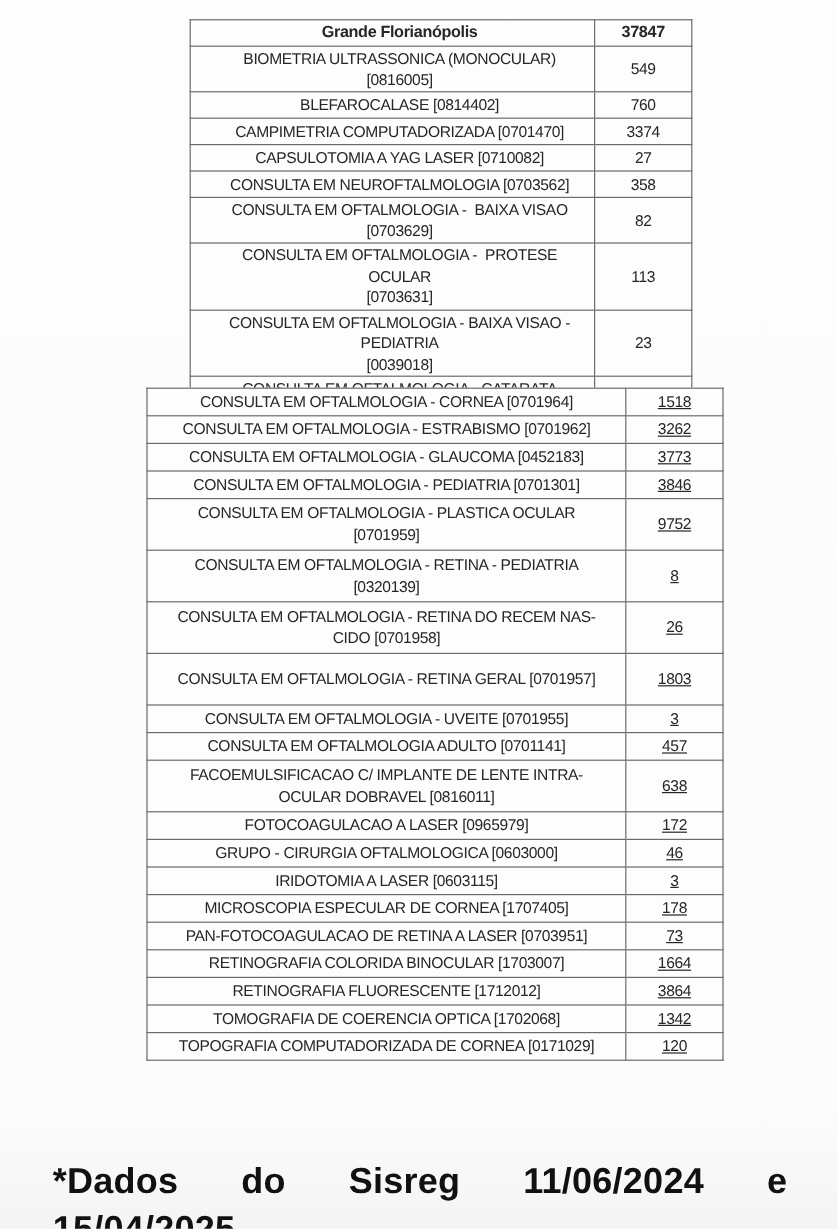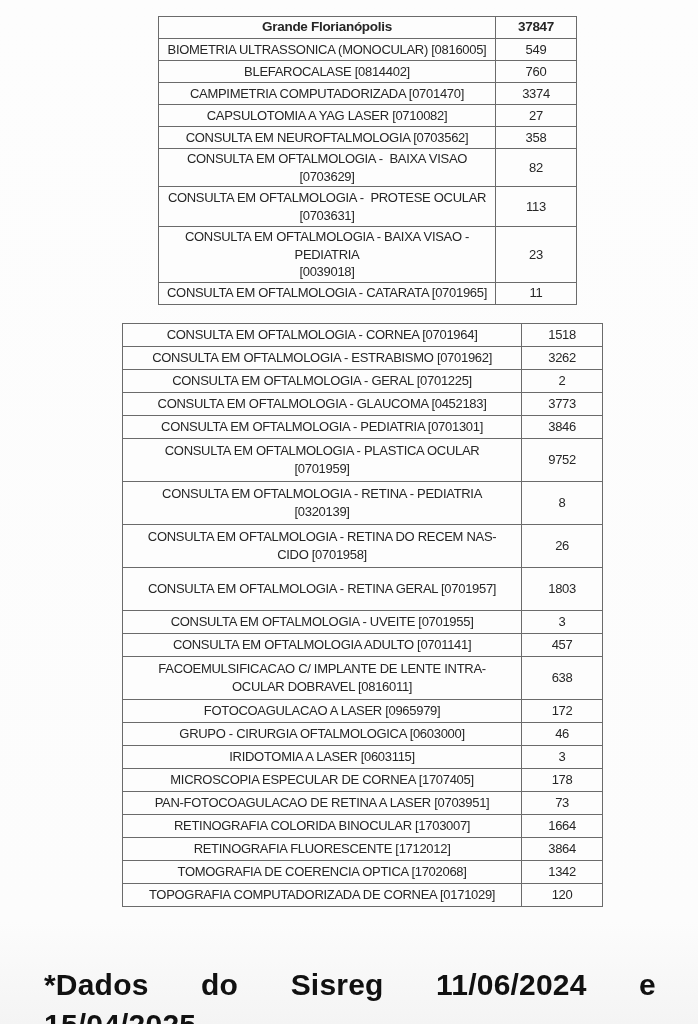--- a/index.html
+++ b/index.html
@@ -30,30 +30,30 @@
     letter-spacing: -0.3px;
     line-height: 1.35;
     color: #262626;
     padding: 1px 4px;
   }
   .lbl { white-space: pre-wrap; }
   .val { }
 
   
   .tbl1 { left: 158px; top: 16px; width: 418px; }
-  .tbl1 .lbl { width: 337px; }
+  .tbl1 .lbl { width: 337px; padding-left: 16px; }
   .tbl1 .val { width: 81px; }
   .tbl1 td, .tbl1 th { height: 22px; }
   .tbl1 tr.multi td { height: 40px; }
   .tbl1 th { font-weight: bold; font-size: 13.5px; }
 
   
   .tbl2 { left: 122px; top: 323px; width: 481px; }
   .tbl2 .lbl { width: 390px; }
-  .tbl2 .val { width: 79px; }
+  .tbl2 .val { width: 79px; text-decoration: underline; }
   .tbl2 td { height: 23px; }
   .tbl2 tr.multi td { height: 43px; }
   .tbl2 tr.tall td { height: 43px; }
 
   
   .footnote {
     position: absolute;
     left: 44px;
     top: 940px;
     width: 612px;
@@ -130,24 +130,20 @@
     <tbody id="t2-body">
         <tr>
           <td class="lbl">CONSULTA EM OFTALMOLOGIA - CORNEA [0701964]</td>
           <td class="val">1518</td>
         </tr>
         <tr>
           <td class="lbl">CONSULTA EM OFTALMOLOGIA - ESTRABISMO [0701962]</td>
           <td class="val">3262</td>
         </tr>
         <tr>
-          <td class="lbl">CONSULTA EM OFTALMOLOGIA - GERAL [0701225]</td>
-          <td class="val">2</td>
-        </tr>
-        <tr>
           <td class="lbl">CONSULTA EM OFTALMOLOGIA - GLAUCOMA [0452183]</td>
           <td class="val">3773</td>
         </tr>
         <tr>
           <td class="lbl">CONSULTA EM OFTALMOLOGIA - PEDIATRIA [0701301]</td>
           <td class="val">3846</td>
         </tr>
         <tr class="multi">
           <td class="lbl">CONSULTA EM OFTALMOLOGIA - PLASTICA OCULAR
 [0701959]</td>

